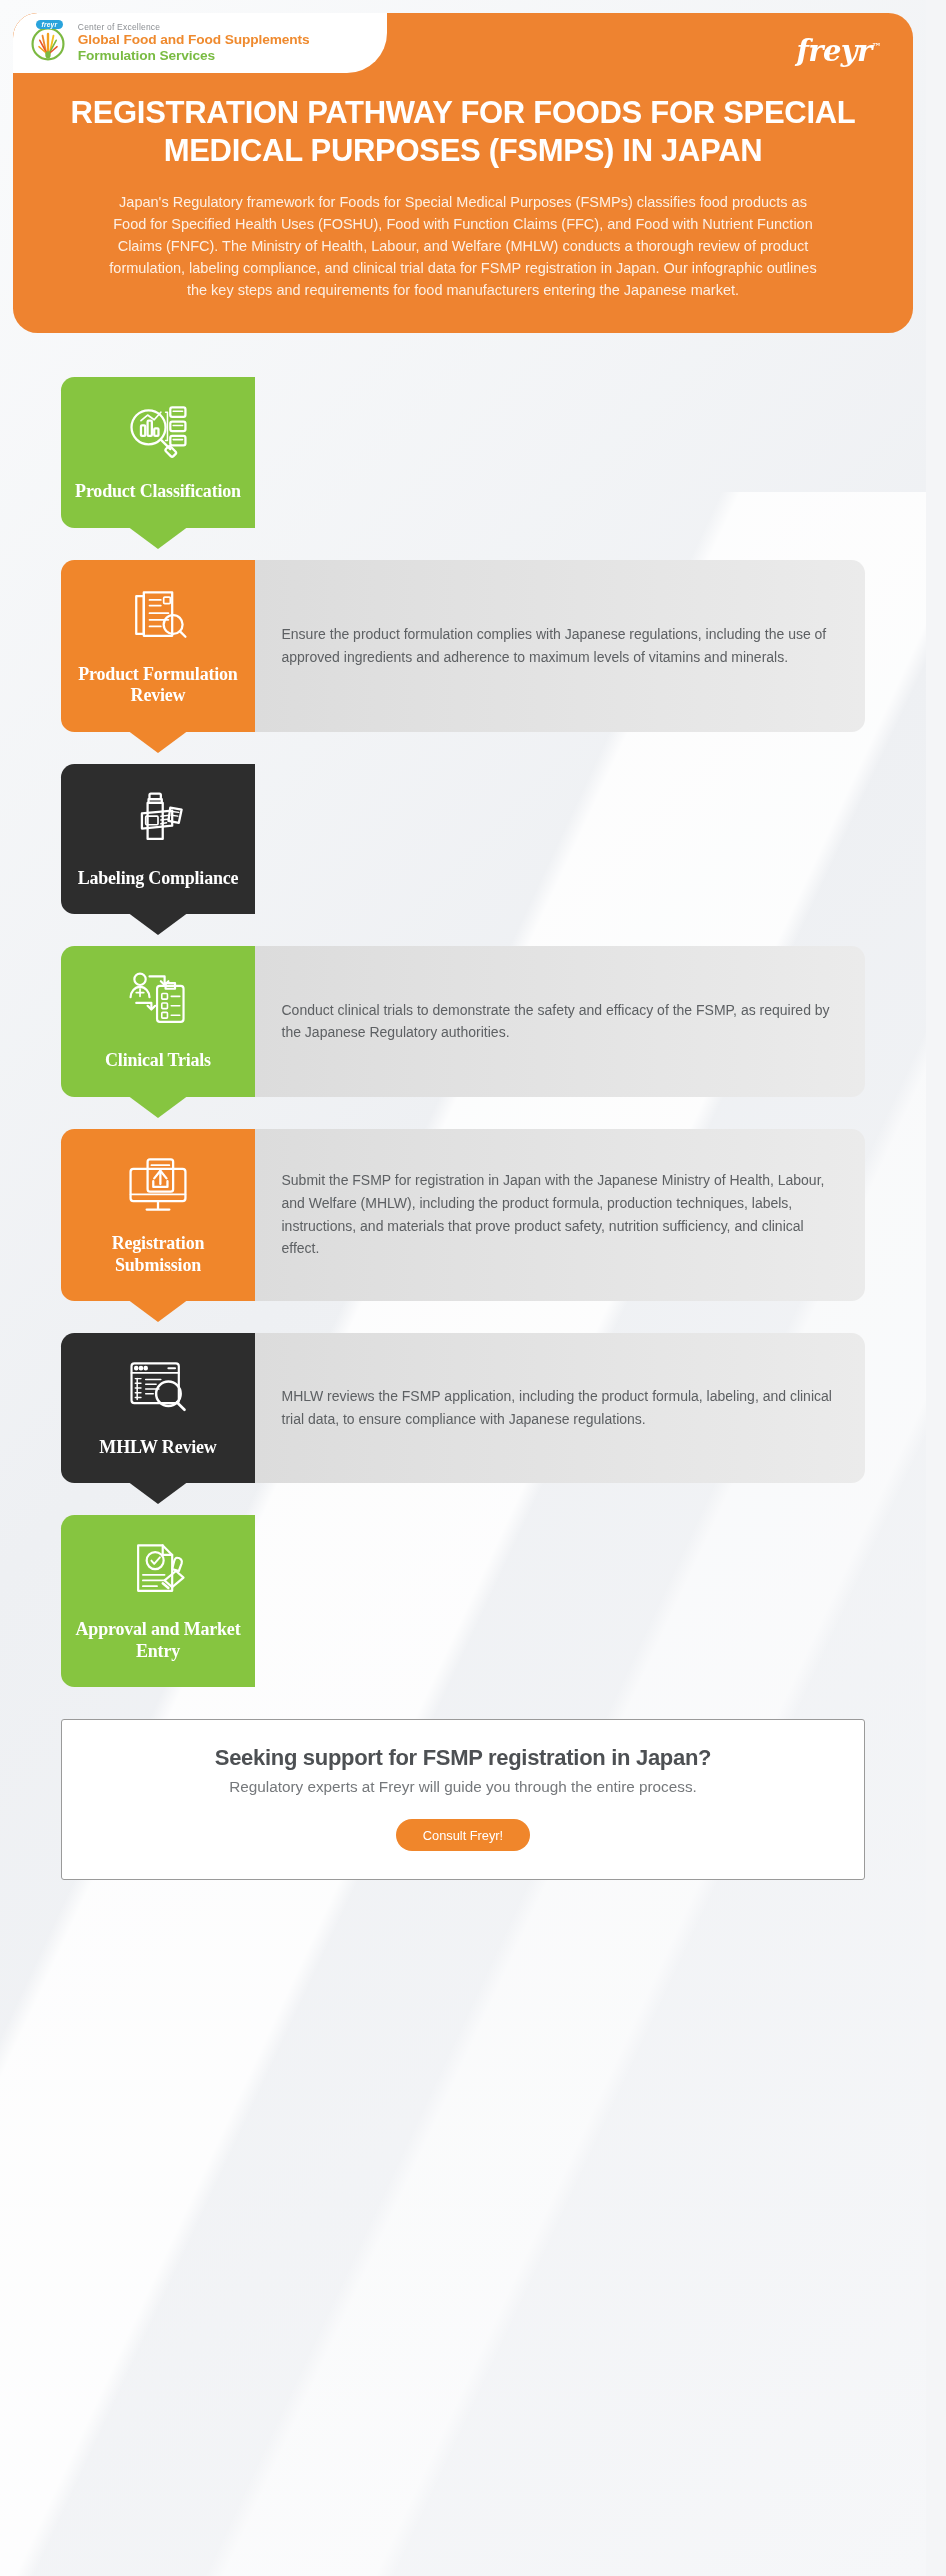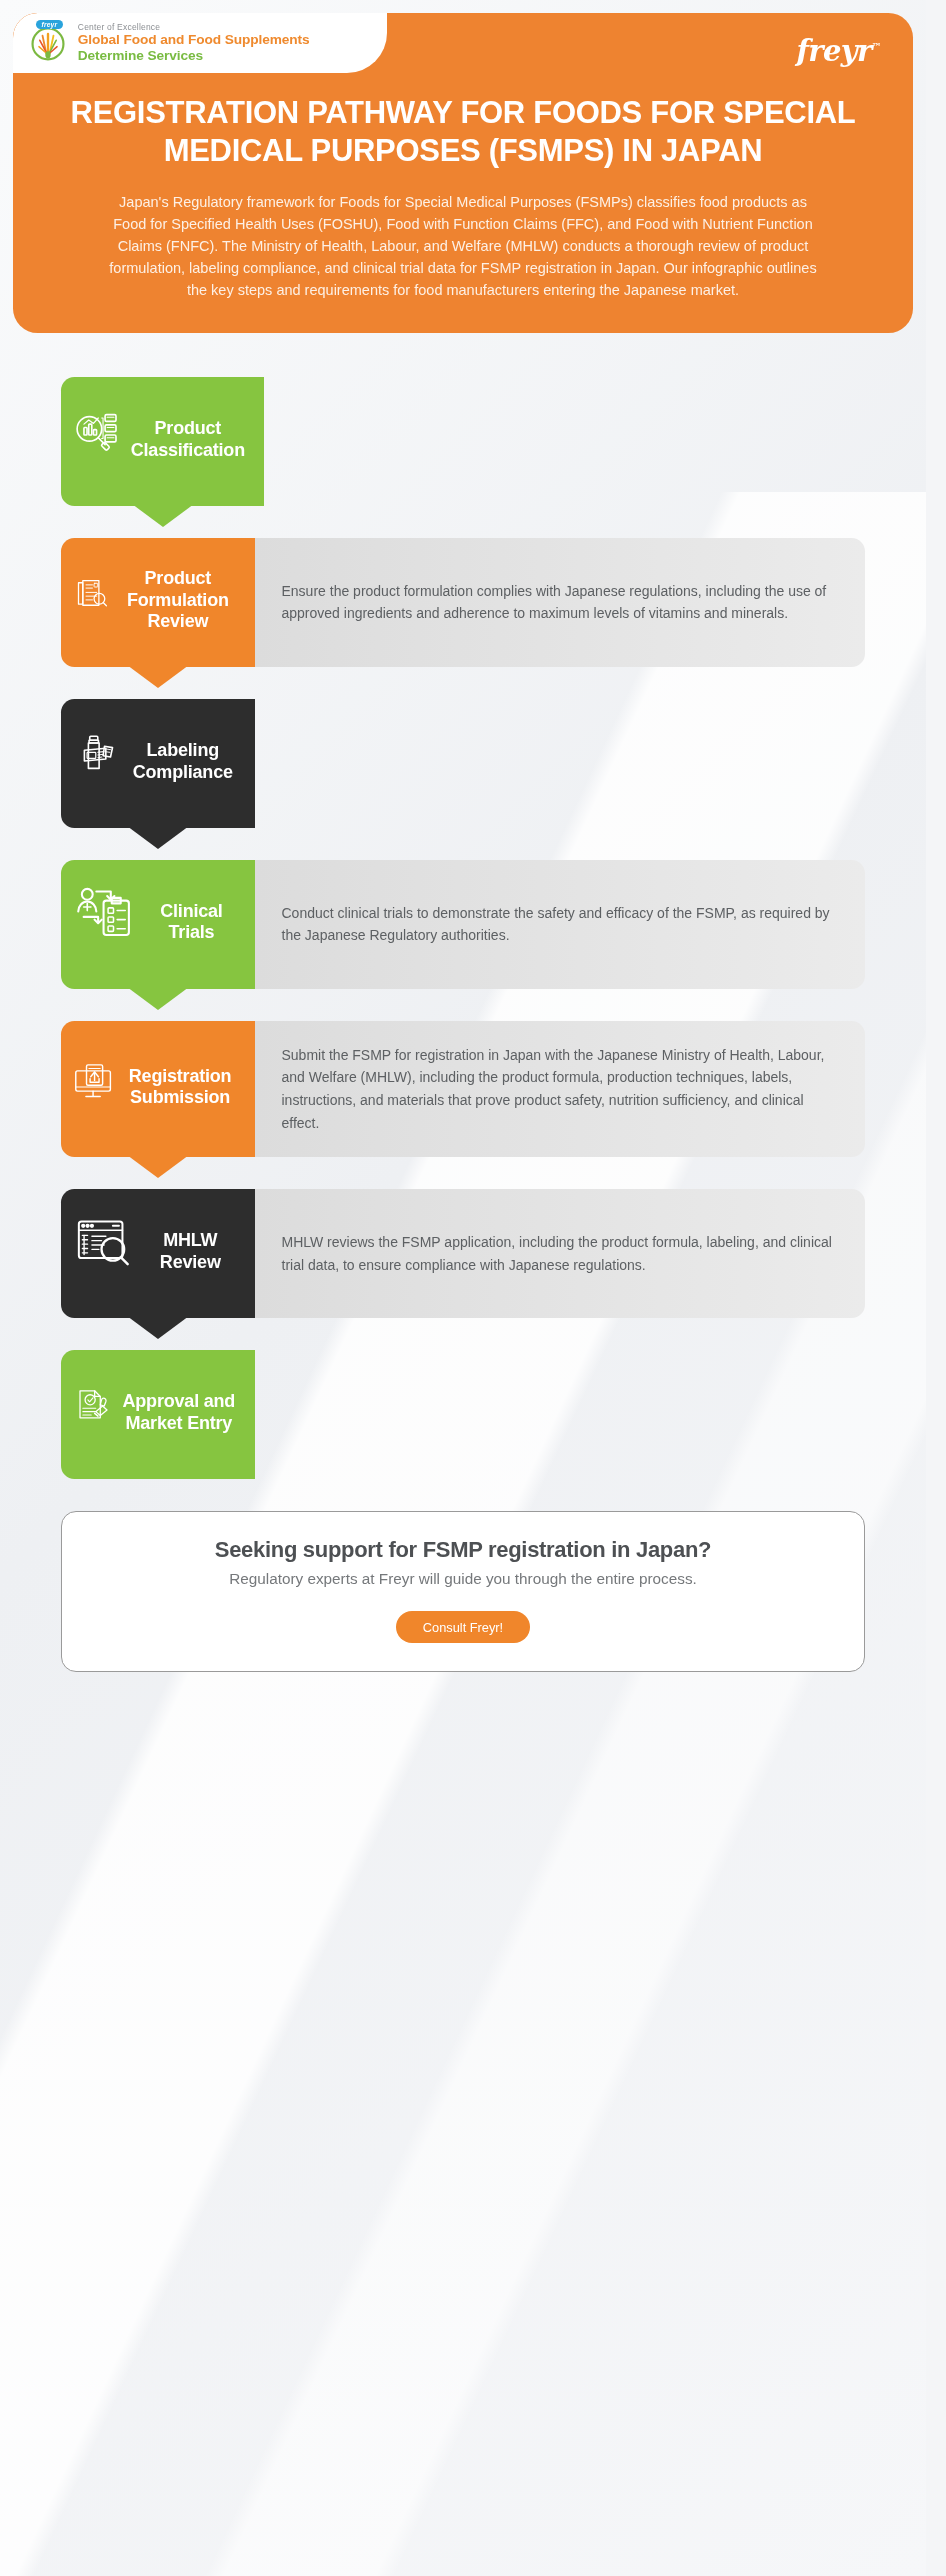--- a/index.html
+++ b/index.html
@@ -100,24 +100,26 @@
     position: relative;
     display: flex;
     align-items: stretch;
     margin-bottom: 32px;
   }
   .step-left {
     position: relative;
     flex: 0 0 194px;
     border-radius: 13.3px 0 0 13.3px;
     display: flex;
+    flex-direction: column;
     align-items: center;
     justify-content: center;
     padding: 21px 9.5px 24.6px 9.5px;
     z-index: 2;
+    font-family: Liberation Serif, serif;
   }
   .step-left::after {
     content: "";
     position: absolute;
     bottom: -21px;
     left: 50%;
     transform: translateX(-50%);
     width: 0; height: 0;
     border-left: 31px solid transparent;
     border-right: 31px solid transparent;
@@ -148,21 +150,21 @@
   }
   .green  { background: #86c540; color: #86c540; }
   .orange { background: #f0862b; color: #f0862b; }
   .dark   { background: #2d2d2d; color: #2d2d2d; }
 
   
   .cta {
     margin: 17px 61px 0 61px;
     background: #ffffff;
     border: 0.9px solid #9a9a9a;
-    border-radius: 15px;
+    border-radius: 3px;
     padding: 24.6px 23px 28px 23px;
     text-align: center;
     position: relative;
   }
   .cta-title {
     font-size: 22px;
     font-weight: 800;
     color: #4d5053;
     letter-spacing: -0.3px;
   }
@@ -205,21 +207,21 @@
             <line x1="31" y1="19" x2="24" y2="32" stroke="#7cb942" stroke-width="1.8"></line>
             <line x1="12" y1="26" x2="20" y2="33" stroke="#f3a01e" stroke-width="1.6"></line>
             <line x1="32" y1="26" x2="24" y2="33" stroke="#e8562a" stroke-width="1.6"></line>
           </g>
           <ellipse cx="22" cy="35" rx="3" ry="4" fill="#7cb942"></ellipse>
         </svg>
       </div>
       <div class="logo-text">
         <div class="logo-eyebrow">Center of Excellence</div>
         <div class="logo-line1">Global Food and Food Supplements</div>
-        <div class="logo-line2">Determine Services</div>
+        <div class="logo-line2">Formulation Services</div>
       </div>
     </div>
 
     <div class="freyr-logo">
       <span>freyr</span><sup>™</sup>
     </div>
 
     <div class="header-title">REGISTRATION PATHWAY FOR FOODS FOR SPECIAL MEDICAL PURPOSES (FSMPS) IN JAPAN</div>
     <div class="header-desc">Japan's Regulatory framework for Foods for Special Medical Purposes (FSMPs) classifies food products as Food for Specified Health Uses (FOSHU), Food with Function Claims (FFC), and Food with Nutrient Function Claims (FNFC). The Ministry of Health, Labour, and Welfare (MHLW) conducts a thorough review of product formulation, labeling compliance, and clinical trial data for FSMP registration in Japan. Our infographic outlines the key steps and requirements for food manufacturers entering the Japanese market.</div>
   </div>

